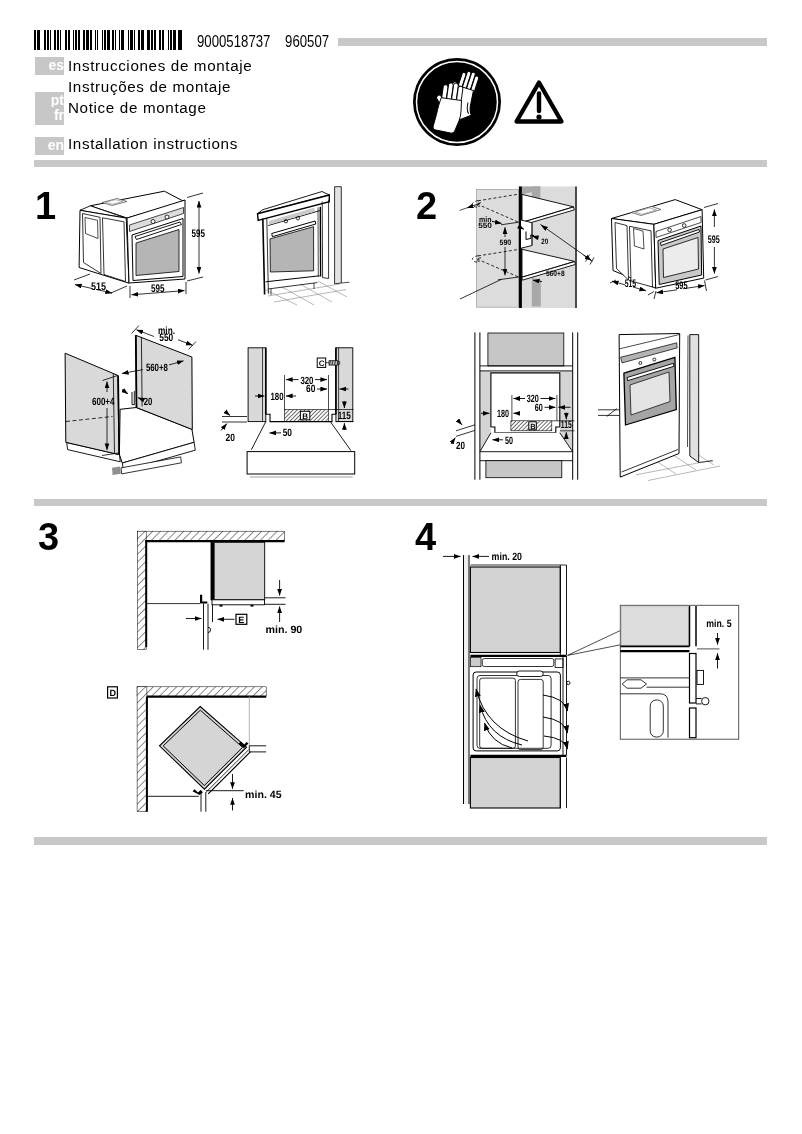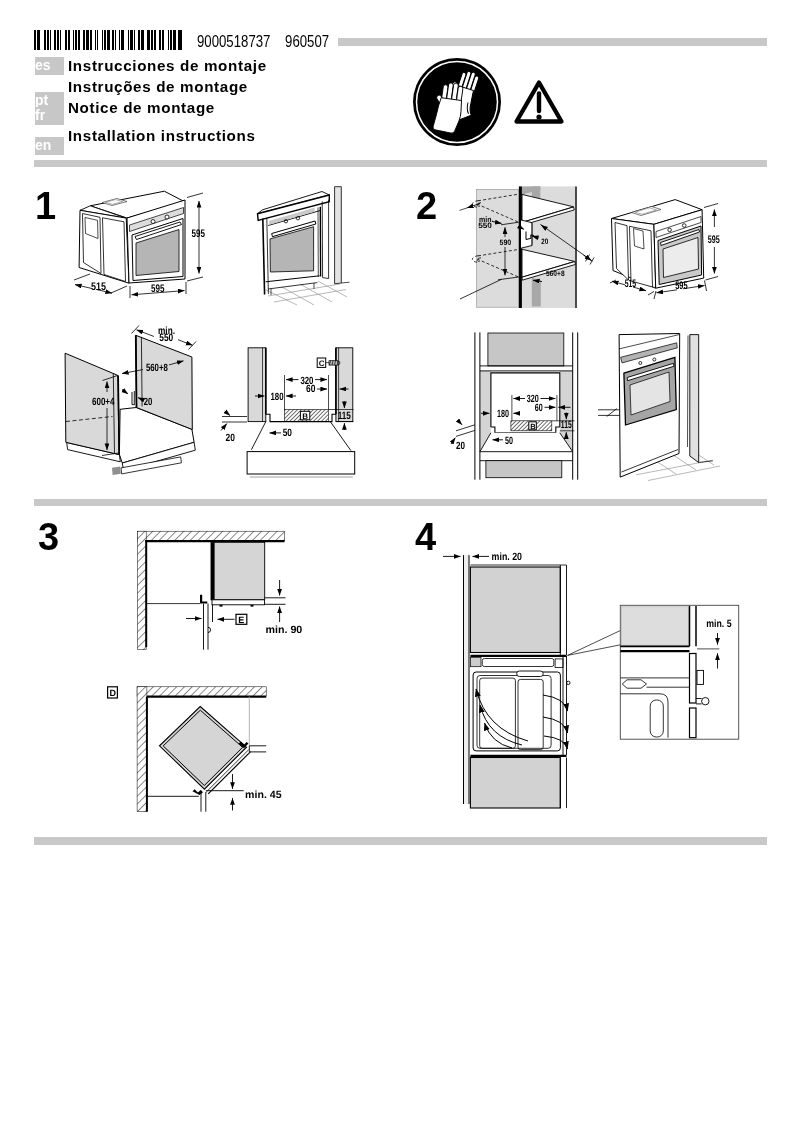--- a/index.html
+++ b/index.html
@@ -1,21 +1,21 @@
 <!DOCTYPE html>
 <html><head>
 <meta charset="utf-8">
 <style>
   html,body{margin:0;padding:0;background:#fff;}
   body{width:802px;height:1134px;position:relative;font-family:"Liberation Sans",sans-serif;overflow:hidden;}
   .d{position:absolute;}
   .bar{position:absolute;background:#c8c8c8;}
   .chip{position:absolute;left:35px;width:29px;height:17.5px;background:#c7c7c7;color:#fff;
-        font-weight:bold;font-size:14px;text-align:left;line-height:17.5px;}
-  .ltext{position:absolute;left:68px;color:#000;font-weight:bold;font-size:15.2px;line-height:17.5px;letter-spacing:0.65px;}
+        font-weight:bold;font-size:14px;text-align:right;line-height:17.5px;}
+  .ltext{position:absolute;left:68px;color:#000;font-weight:normal;font-size:15.2px;line-height:17.5px;letter-spacing:0.65px;}
   .secnum{position:absolute;font-weight:bold;font-size:38px;color:#000;line-height:27px;}
   svg{position:absolute;overflow:visible;}
   svg text{font-family:"Liberation Sans",sans-serif;text-rendering:geometricPrecision;}
 </style>
 </head>
 <body>
 
 <svg width="0" height="0" style="position:absolute">
 <defs>
 <marker id="ae" markerWidth="8" markerHeight="6" refX="6.6" refY="2.4" orient="auto" markerUnits="userSpaceOnUse">
@@ -83,29 +83,29 @@
 <div class="d" style="left:197px;top:31.5px;font-size:16.5px;transform:scaleX(0.80);transform-origin:0 0;">9000518737&nbsp;&nbsp;&nbsp;&nbsp;960507</div>
 
 <div class="bar" style="left:338px;top:38px;width:429px;height:8px"></div>
 
 <div class="chip" style="top:57px">es</div>
 
 <div class="ltext" style="top:57px">Instrucciones de montaje</div>
 
 <div class="chip" style="top:92px">pt</div>
 
-<div class="ltext" style="top:78.2px">Instruções de montage</div>
+<div class="ltext" style="top:78.2px">Instruções de montaje</div>
 
 <div class="chip" style="top:107px">fr</div>
 
 <div class="ltext" style="top:99px">Notice de montage</div>
 
 <div class="chip" style="top:137px">en</div>
 
-<div class="ltext" style="top:127px">Installation instructions</div>
+<div class="ltext" style="top:135px">Installation instructions</div>
 
 <svg class="d" style="left:412px;top:57px" width="90" height="90" viewBox="0 0 90 90">
   <circle cx="45" cy="45" r="44" fill="#000"></circle>
   <circle cx="45" cy="45" r="40.5" fill="none" stroke="#fff" stroke-width="1.5"></circle>
 
   <g transform="rotate(18 52 40)" fill="#fff" stroke="#000" stroke-width="1">
    <rect x="43" y="16.5" width="4" height="16" rx="2"></rect>
    <rect x="47.4" y="14" width="4" height="19" rx="2"></rect>
    <rect x="51.8" y="13.5" width="4" height="20" rx="2"></rect>
    <rect x="56.2" y="16" width="4" height="17" rx="2"></rect>

